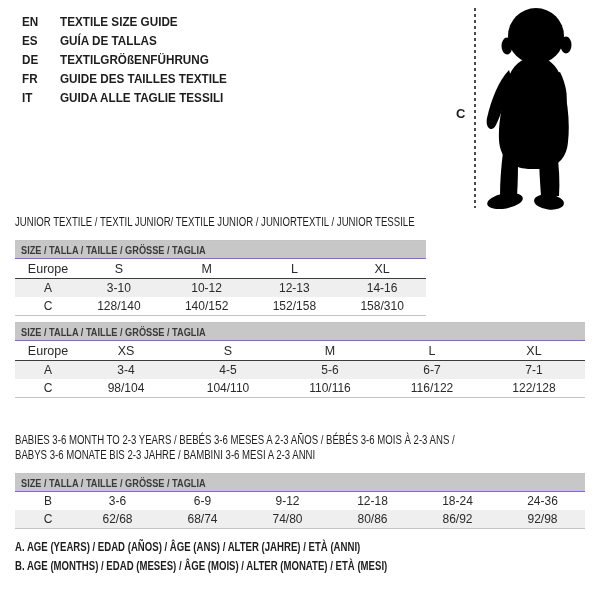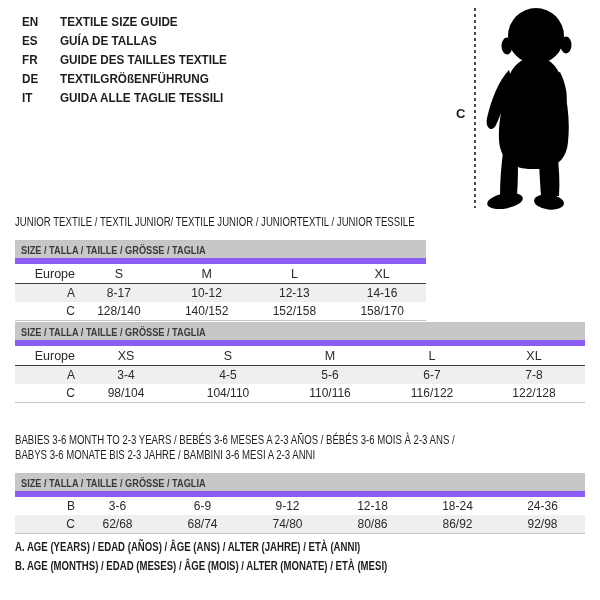--- a/index.html
+++ b/index.html
@@ -22,54 +22,54 @@
   #toddler-svg{position:absolute;left:483px;top:6px;}
 
   
   .size-table{position:absolute;}
   #table-junior{left:15px;top:215px;width:411px;}
   #table-children{left:15px;top:322px;width:570px;}
   #table-babies{left:15px;top:422px;width:570px;margin-top:11px;}
   .tbl-title-line{height:15px;line-height:15px;font-weight:normal;font-size:12px;color:#1d1d1d;}
   .tbl-title{margin-bottom:10px;}
   .subsc{font-size:8px;position:relative;top:2px;}
-  .tbl-header{background:#c7c7c7;border-top:1px solid #c4c4c4;border-bottom:6px solid #8b5cf6;
+  .tbl-header{background:#c7c7c7;border-top:1px solid #c4c4c4;border-bottom:1px solid #8b5cf6;
               height:16px;line-height:16px;padding:1px 0 0 6px;font-weight:bold;font-size:11.5px;color:#3a3a3a;}
   .row{display:grid;align-items:center;height:18px;font-size:12px;color:#2a2a2a;}
   .row.columns{height:19px;border-bottom:1px solid #3c3c3c;font-size:12.5px;}
   .row.shaded{background:#efefef;}
   .row.last{border-bottom:1px solid #c4c4c4;}
   .cell{text-align:center;}
-  .cell.label{text-align:right;padding-left:6px;}
+  .cell.label{text-align:center;padding-left:6px;}
 
   
   #footer-notes{position:absolute;left:15px;top:538px;}
   .note-line{height:19px;line-height:19px;font-weight:bold;font-size:12px;color:#1d1d1d;}
 </style>
 </head>
 <body>
 
 <div id="canvas">
 
   <div id="language-list">
       <div class="lang-row">
         <span class="condl">EN</span>
         <span class="condl">TEXTILE SIZE GUIDE</span>
       </div>
       <div class="lang-row">
         <span class="condl">ES</span>
         <span class="condl">GUÍA DE TALLAS</span>
       </div>
       <div class="lang-row">
+        <span class="condl">DE</span>
+        <span class="condl">TEXTILGRÖßENFÜHRUNG</span>
+      </div>
+      <div class="lang-row">
         <span class="condl">FR</span>
         <span class="condl">GUIDE DES TAILLES TEXTILE</span>
-      </div>
-      <div class="lang-row">
-        <span class="condl">DE</span>
-        <span class="condl">TEXTILGRÖßENFÜHRUNG</span>
       </div>
       <div class="lang-row">
         <span class="condl">IT</span>
         <span class="condl">GUIDA ALLE TAGLIE TESSILI</span>
       </div>
     </div>
 
   <div id="height-dashed-line"></div>
   <div id="figure-c-label">C</div>
 
@@ -95,50 +95,50 @@
       <div class="tbl-header"><span class="cond">SIZE / TALLA / TAILLE / GRÖSSE / TAGLIA</span></div>
       <div class="row columns" style="grid-template-columns: 60px repeat(4, 1fr);">
         <span class="cell label">Europe</span>
         <span class="cell">S</span>
         <span class="cell">M</span>
         <span class="cell">L</span>
         <span class="cell">XL</span>
       </div>
       <div class="row shaded" style="grid-template-columns: 60px repeat(4, 1fr);">
         <span class="cell label">A</span>
-        <span class="cell">8-17</span>
+        <span class="cell">3-10</span>
         <span class="cell">10-12</span>
         <span class="cell">12-13</span>
         <span class="cell">14-16</span>
       </div>
       <div class="row last" style="grid-template-columns: 60px repeat(4, 1fr);">
         <span class="cell label">C</span>
         <span class="cell">128/140</span>
         <span class="cell">140/152</span>
         <span class="cell">152/158</span>
-        <span class="cell">158/170</span>
+        <span class="cell">158/310</span>
       </div>
     </div>
   <div id="table-children" class="size-table">
       <div class="tbl-header"><span class="cond">SIZE / TALLA / TAILLE / GRÖSSE / TAGLIA</span></div>
       <div class="row columns" style="grid-template-columns: 60px repeat(5, 1fr);">
         <span class="cell label">Europe</span>
         <span class="cell">XS</span>
         <span class="cell">S</span>
         <span class="cell">M</span>
         <span class="cell">L</span>
         <span class="cell">XL</span>
       </div>
       <div class="row shaded" style="grid-template-columns: 60px repeat(5, 1fr);">
         <span class="cell label">A</span>
         <span class="cell">3-4</span>
         <span class="cell">4-5</span>
         <span class="cell">5-6</span>
         <span class="cell">6-7</span>
-        <span class="cell">7-8</span>
+        <span class="cell">7-1</span>
       </div>
       <div class="row last" style="grid-template-columns: 60px repeat(5, 1fr);">
         <span class="cell label">C</span>
         <span class="cell">98/104</span>
         <span class="cell">104/110</span>
         <span class="cell">110/116</span>
         <span class="cell">116/122</span>
         <span class="cell">122/128</span>
       </div>
     </div>

